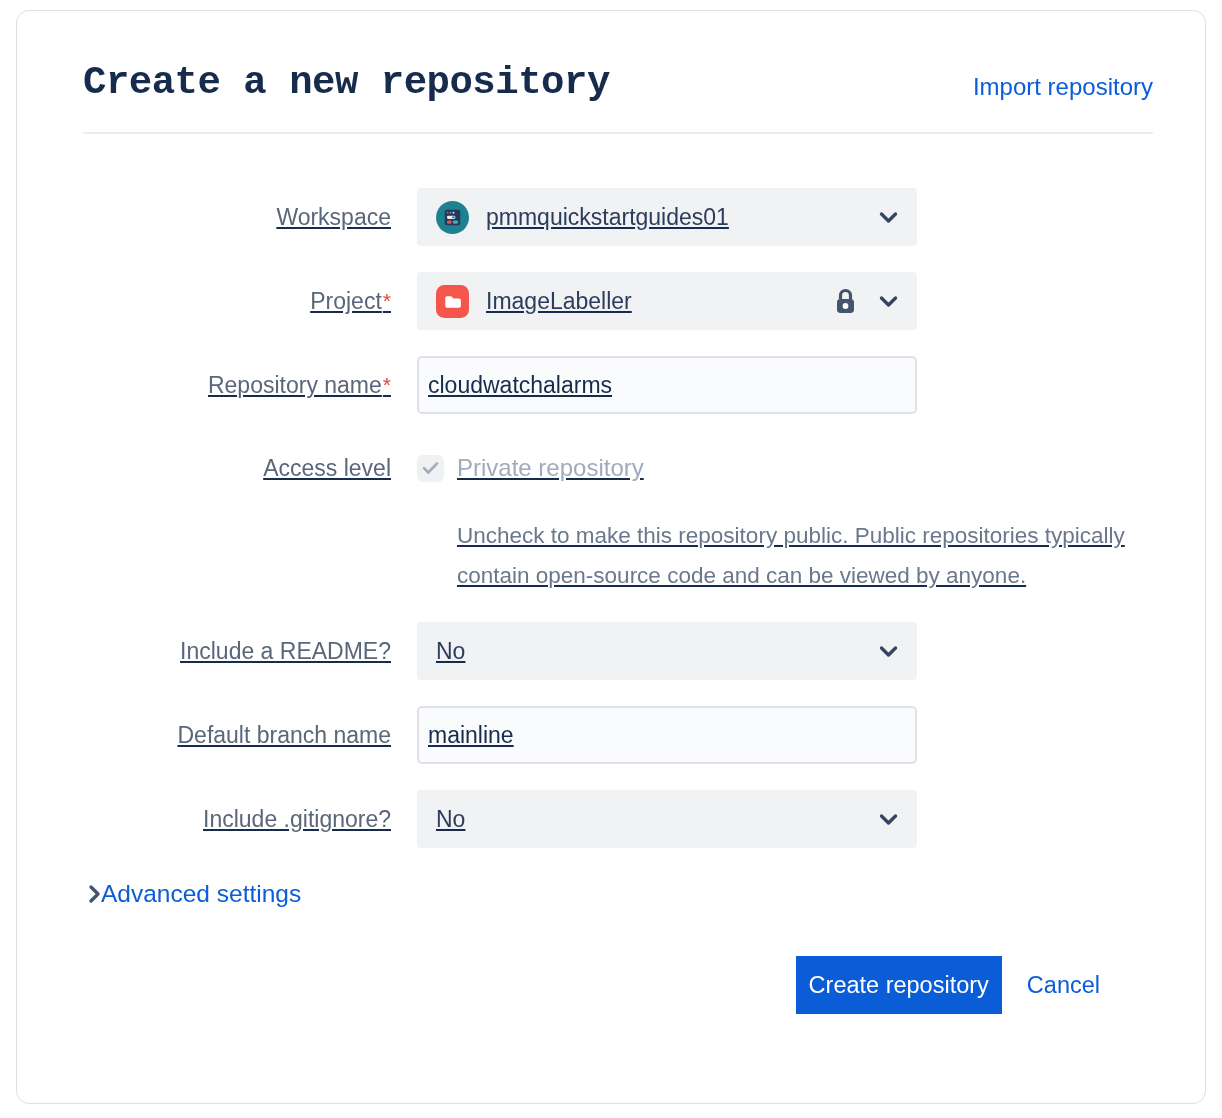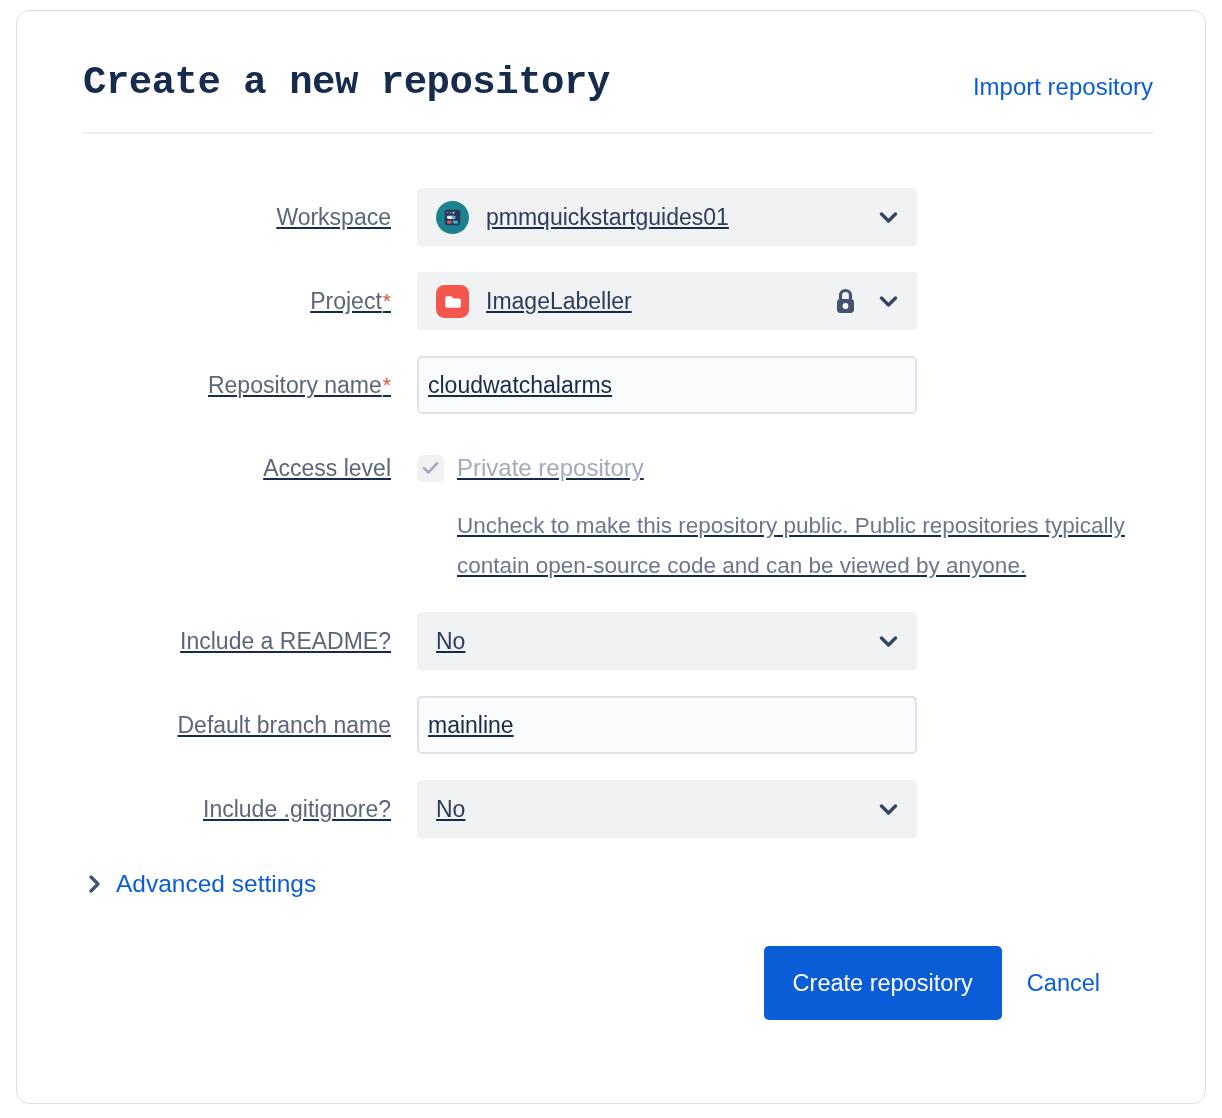--- a/index.html
+++ b/index.html
@@ -118,58 +118,57 @@
     margin-right: 13px;
     flex: 0 0 auto;
   }
   .checkbox-label {
     font-size: 24px;
     color: #A2ABBC;
   }
   .help-text {
     width: 670px;
     margin-left: 40px;
-    margin-top: 10px;
+    margin-top: 20px;
     font-size: 22.5px;
     line-height: 40px;
     color: #6B778C;
   }
   
   .advanced-row {
     display: flex;
     align-items: center;
-    gap: 15px;
     margin-top: 32px;
     margin-left: 5px;
     cursor: pointer;
     width: fit-content;
   }
   .advanced-label {
     font-size: 24.5px;
     font-weight: 500;
     color: #0B5CD7;
   }
   
   .actions-row {
     display: flex;
     justify-content: flex-end;
     align-items: center;
     gap: 25px;
     margin-top: 48px;
     padding-right: 53px;
   }
   .primary-button {
-    height: 74px;
+    height: 58px;
     background: #0B5CD7;
     border: none;
-    border-radius: 5px;
+    border-radius: 0;
     color: #ffffff;
     font-family: "Liberation Sans", sans-serif;
     font-size: 23.5px;
-    padding: 0 29px;
+    padding: 0 13px;
     cursor: pointer;
   }
   .cancel-link {
     font-size: 23.5px;
     color: #0B5CD7;
     text-decoration: none;
     cursor: pointer;
   }
 </style>
 </head>

